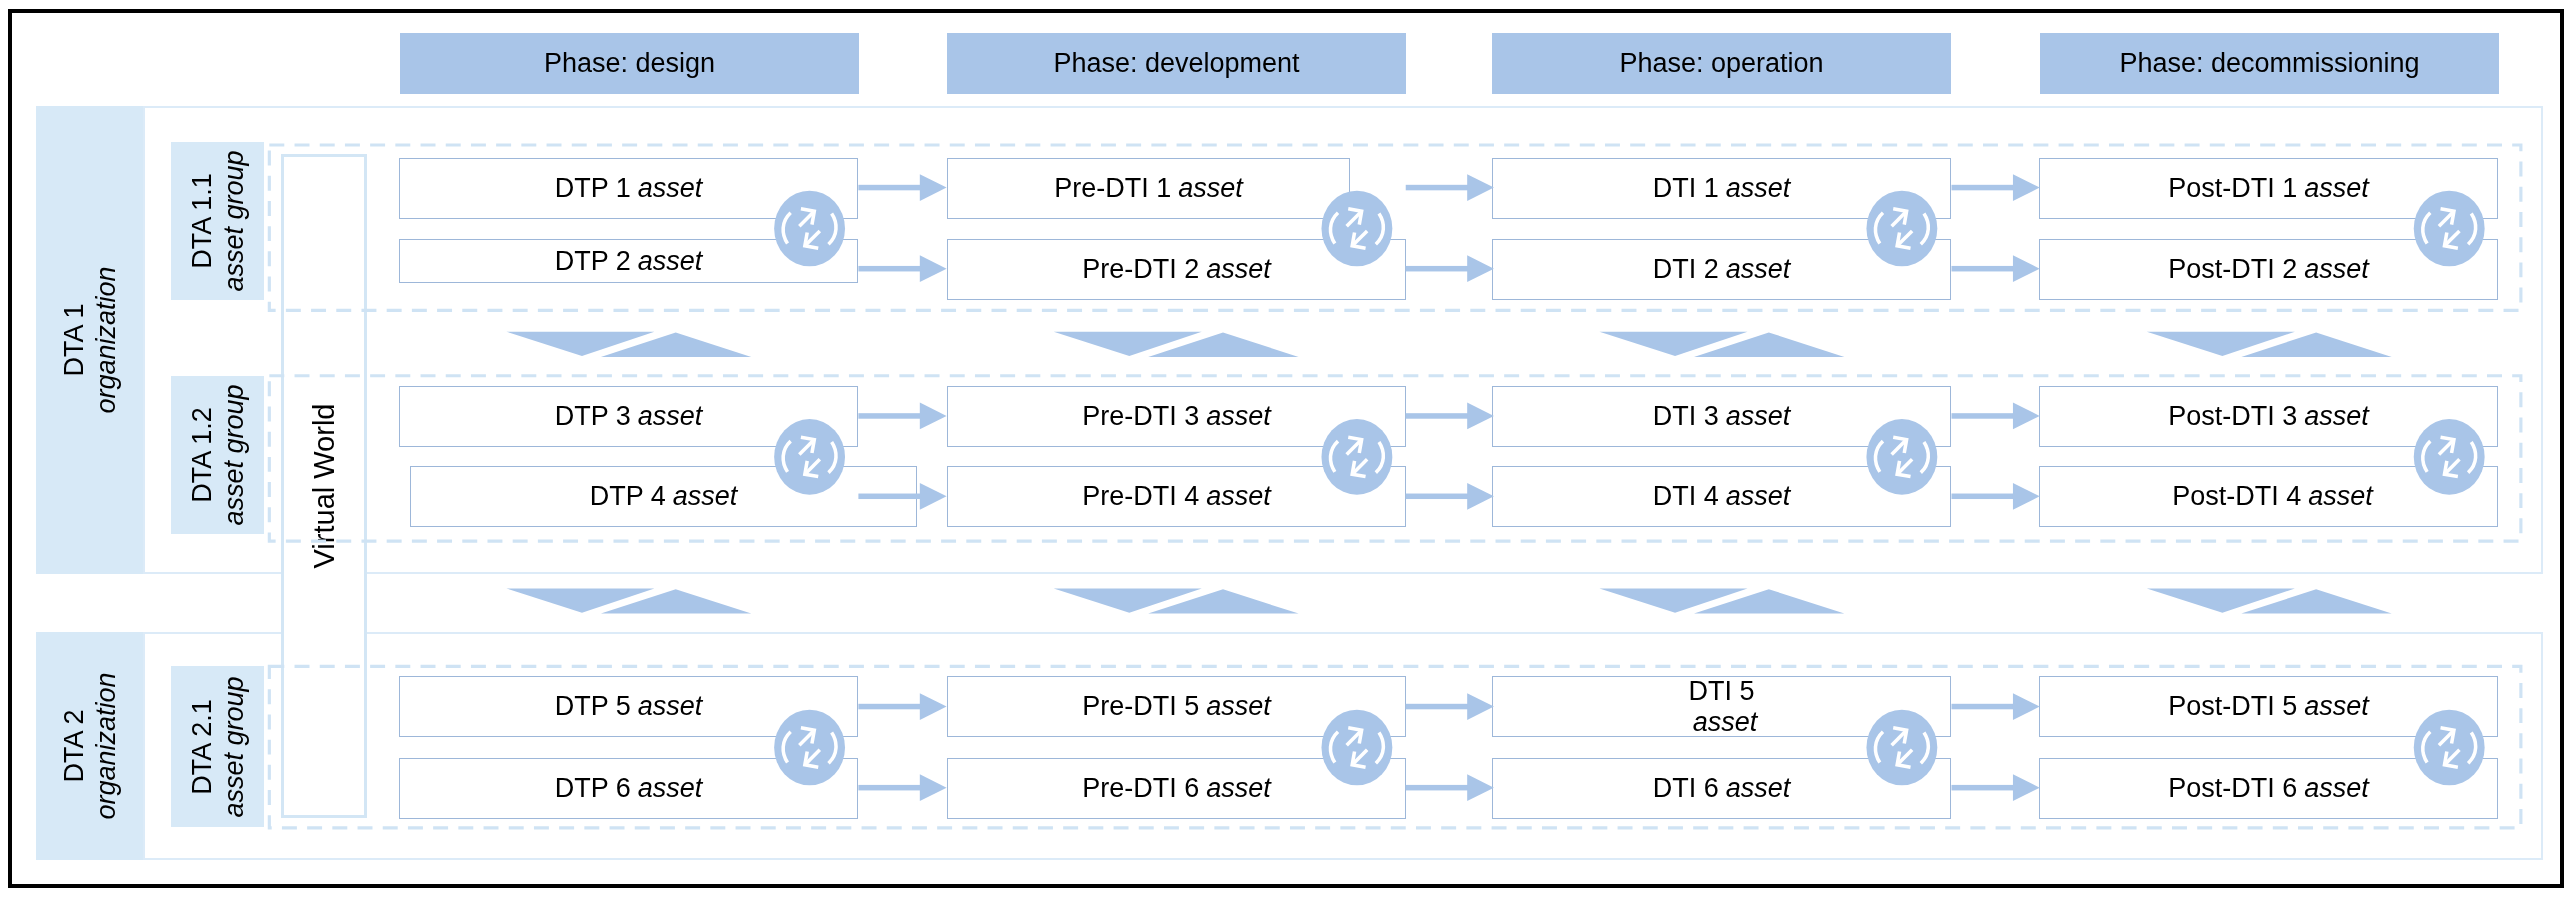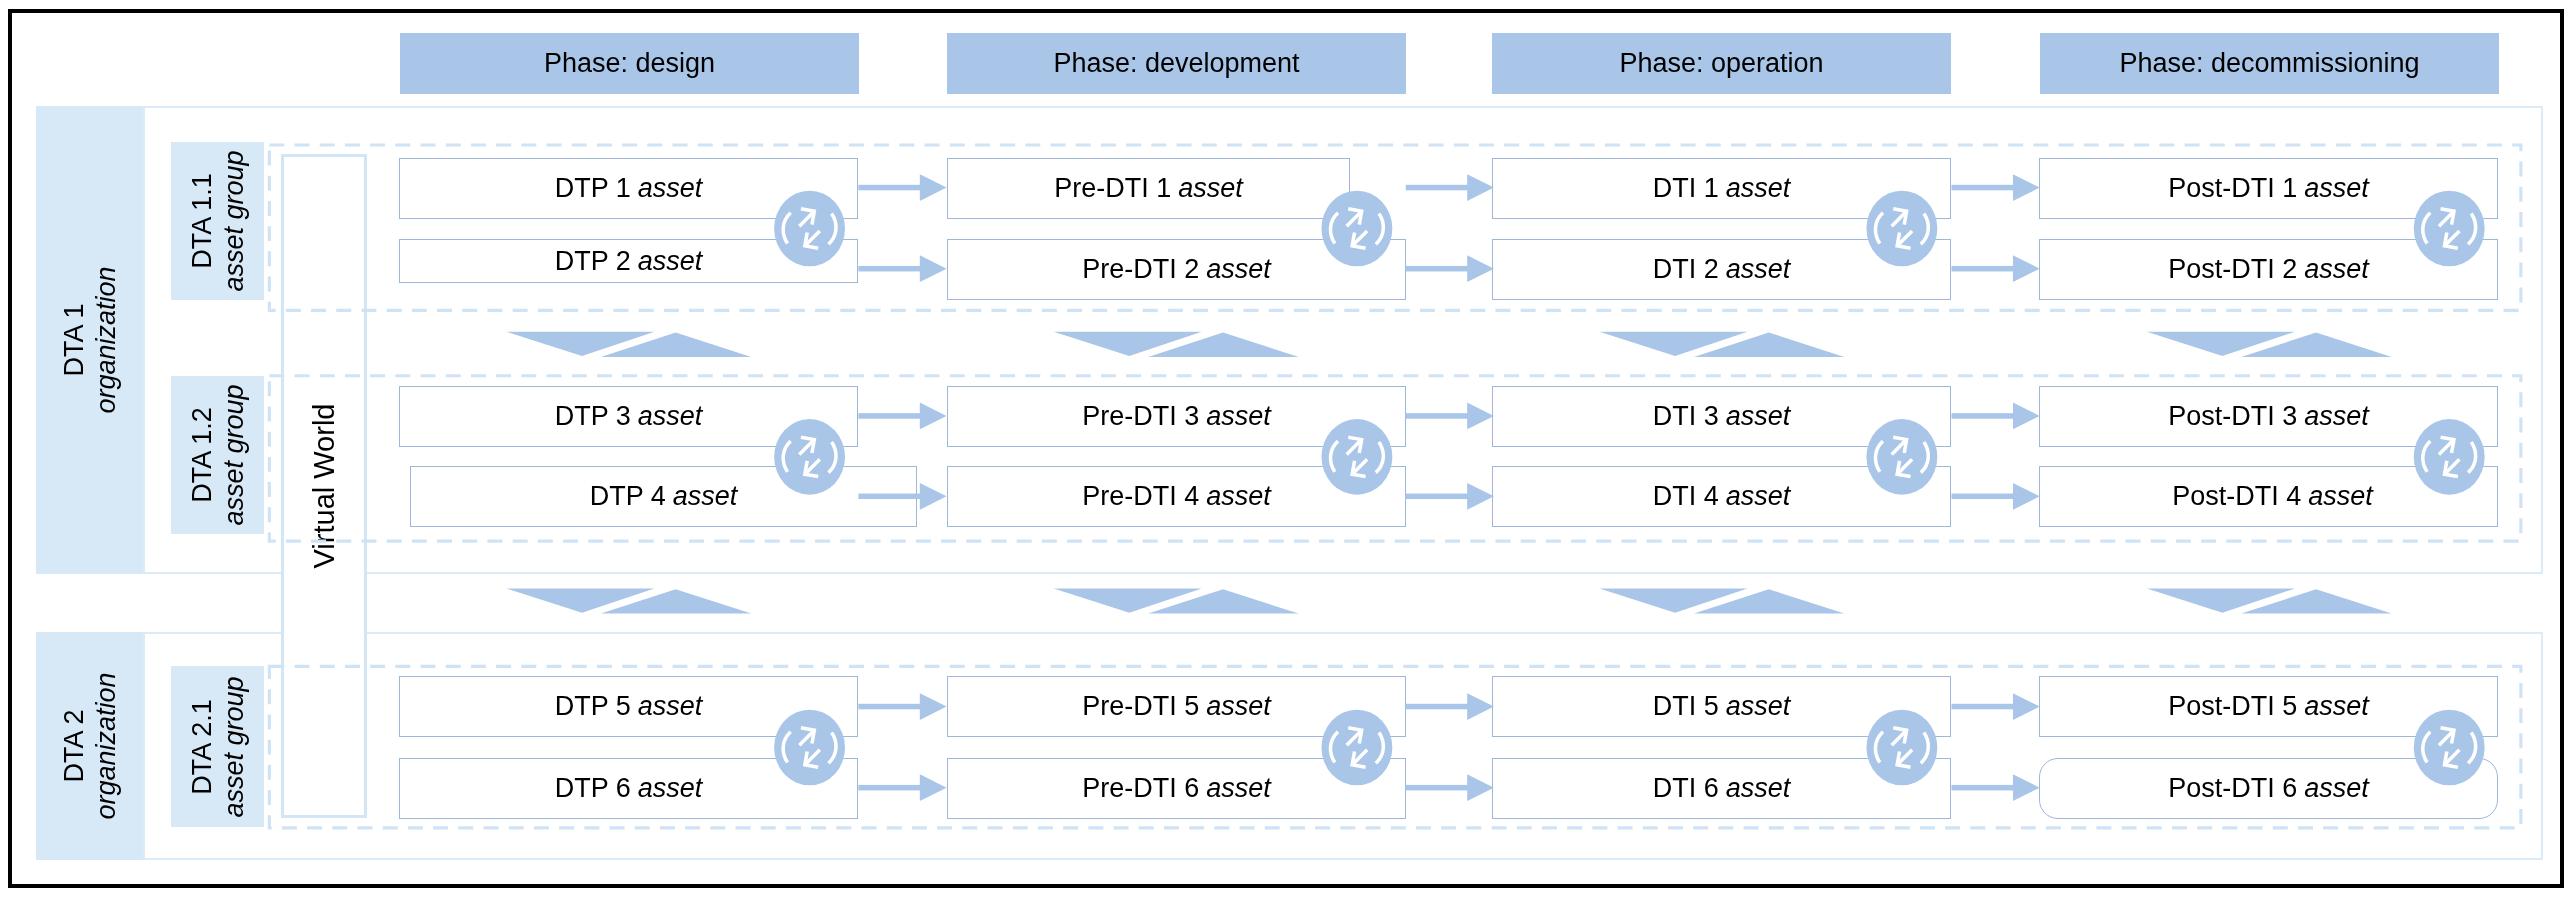--- a/index.html
+++ b/index.html
@@ -144,42 +144,42 @@
   </div>
 
 <div class="abs asset-box" style="left:399px;top:676px;width:459px;height:61px;">
     <span>DTP 5</span>
     <span class="suffix">asset</span>
   </div>
 <div class="abs asset-box" style="left:947px;top:676px;width:459px;height:61px;">
     <span>Pre-DTI 5</span>
     <span class="suffix">asset</span>
   </div>
-<div class="abs asset-box" style="left:1492px;top:676px;width:459px;height:61px;">
+<div class="abs asset-box" style="left:1492px;top:676px;width:459px;height:61px;flex-direction:column;">
     <span>DTI 5</span>
     <span class="suffix">asset</span>
   </div>
 <div class="abs asset-box" style="left:2039px;top:676px;width:459px;height:61px;">
     <span>Post-DTI 5</span>
     <span class="suffix">asset</span>
   </div>
 
 <div class="abs asset-box" style="left:399px;top:758px;width:459px;height:61px;">
     <span>DTP 6</span>
     <span class="suffix">asset</span>
   </div>
 <div class="abs asset-box" style="left:947px;top:758px;width:459px;height:61px;">
     <span>Pre-DTI 6</span>
     <span class="suffix">asset</span>
   </div>
 <div class="abs asset-box" style="left:1492px;top:758px;width:459px;height:61px;">
     <span>DTI 6</span>
     <span class="suffix">asset</span>
   </div>
-<div class="abs asset-box" style="left:2039px;top:758px;width:459px;height:61px;border-radius:19px;">
+<div class="abs asset-box" style="left:2039px;top:758px;width:459px;height:61px;">
     <span>Post-DTI 6</span>
     <span class="suffix">asset</span>
   </div>
 
 <svg id="decor" class="abs" width="2576" height="902" viewBox="0 0 3271 1145">
   <defs>
     <g id="arrow">
       <rect x="0" y="13.5" width="80" height="7" fill="#a9c5e8"></rect>
       <polygon points="78,0 112,17 78,34" fill="#a9c5e8"></polygon>
     </g>

